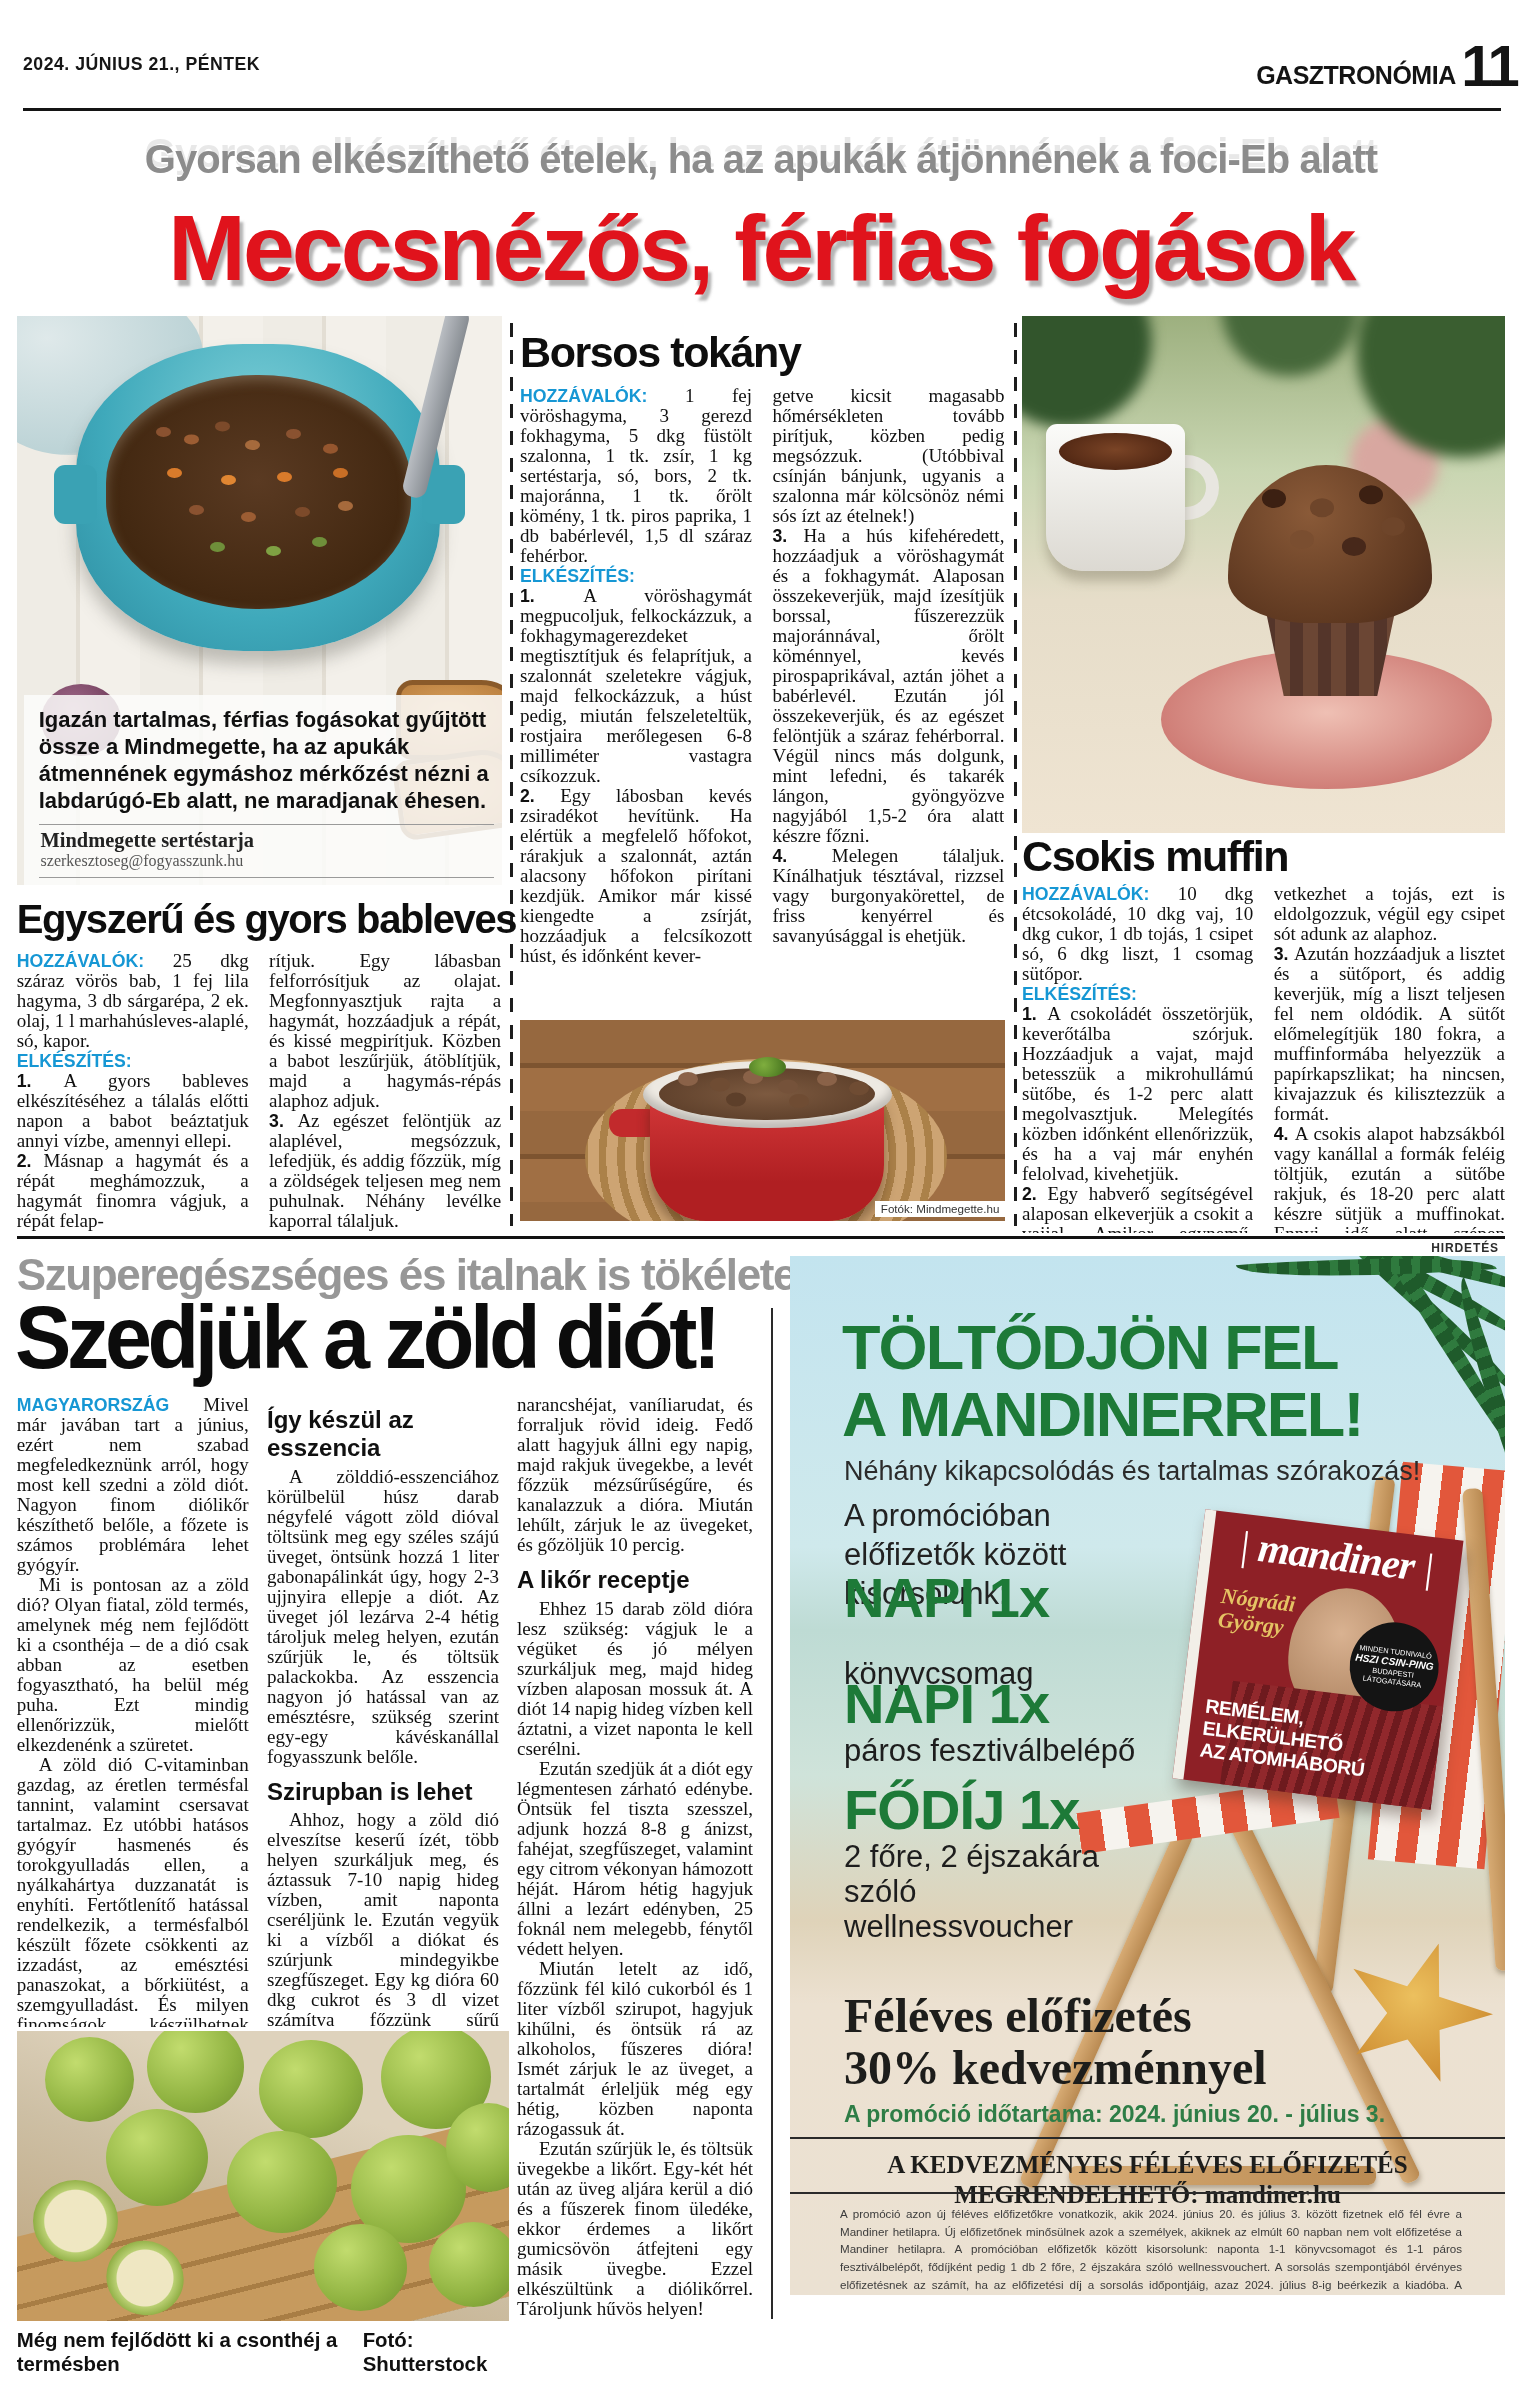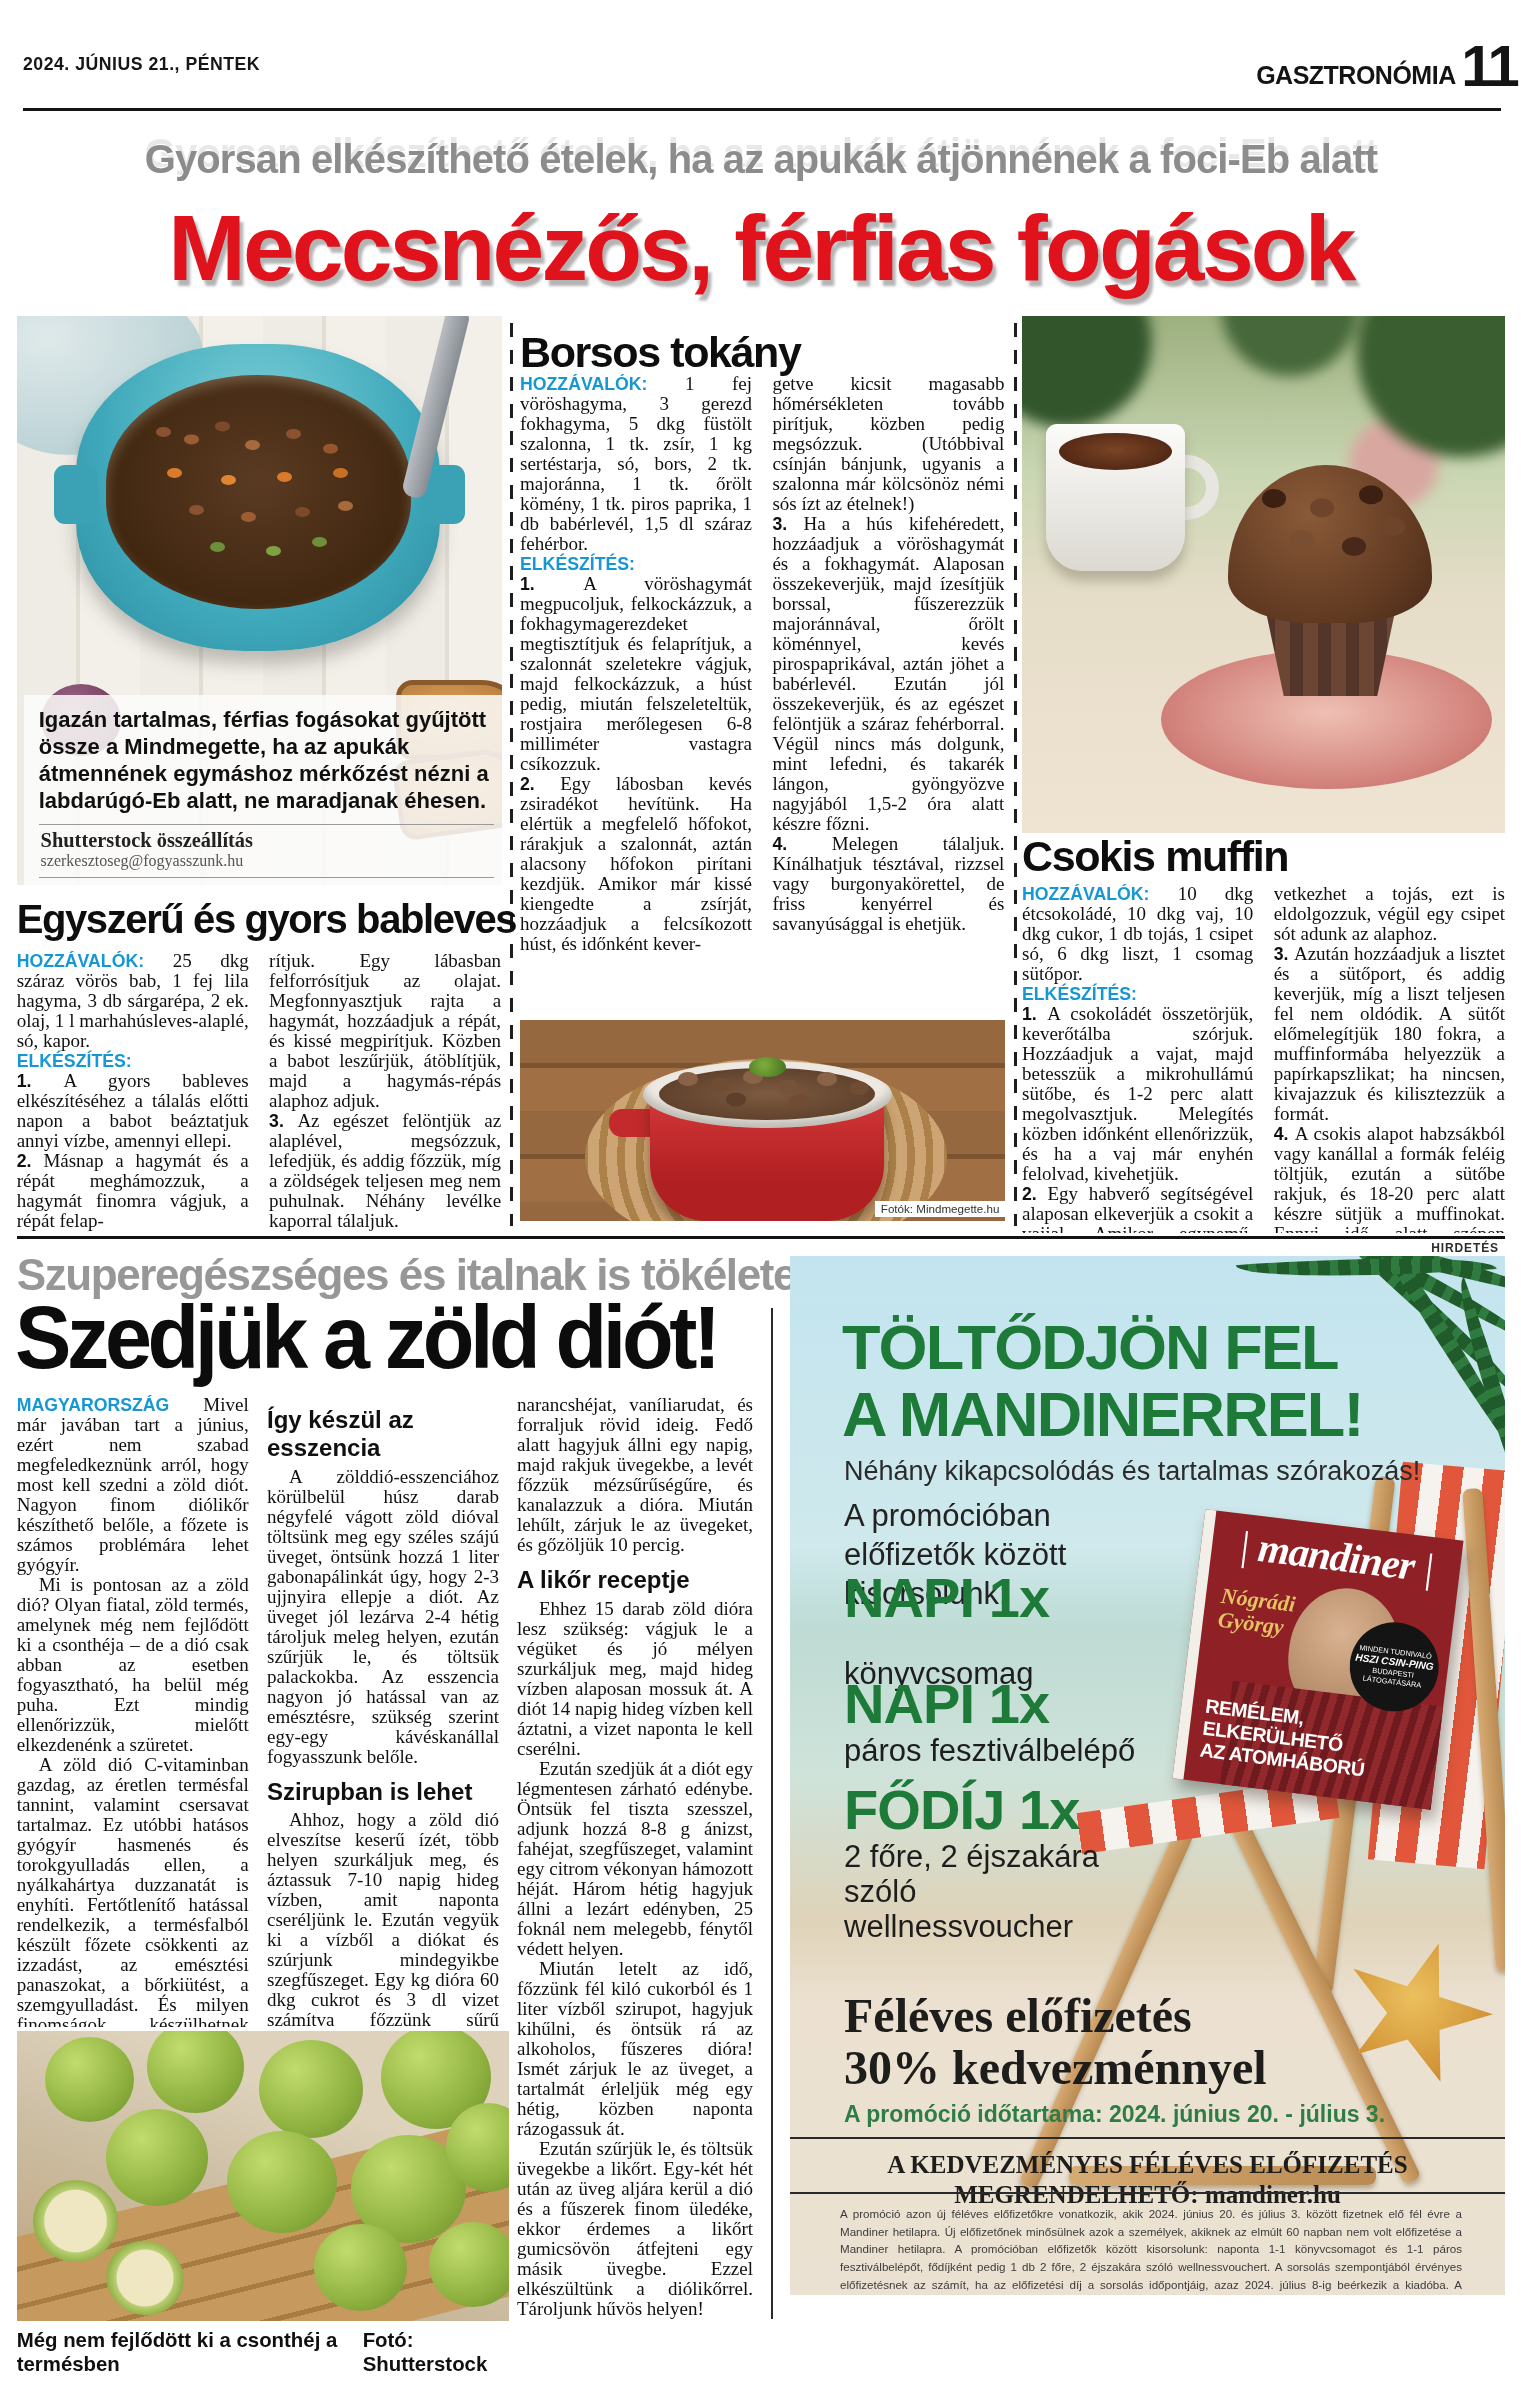--- a/index.html
+++ b/index.html
@@ -201,31 +201,31 @@
     <div class="handle-r"></div>
     <div class="broth"></div>
     <div class="beans"></div>
     <div class="spoon"></div>
     <div class="bread1"></div>
     <div class="bread2"></div>
     <div class="onion"></div>
     <div class="soup-ovl">
       <div class="soup-cap">Igazán tartalmas, férfias fogásokat gyűjtött össze a Mindmegette, ha az apukák átmennének egymáshoz mérkőzést nézni a labdarúgó-Eb alatt, ne maradjanak éhesen.</div>
       <div class="soup-by">
-        <div class="nm">Shutterstock összeállítás</div>
+        <div class="nm">Mindmegette sertéstarja</div>
         <div class="em">szerkesztoseg@fogyasszunk.hu</div>
       </div>
     </div>
   </div>
 
   <div class="vdash" style="left:510px"></div>
   <div class="vdash" style="left:1014px"></div>
 
   <h2 class="sec-title" style="left:520px; top:330px">Borsos tokány</h2>
-  <div class="cols2 recipe" style="left:520px; top:374px; width:485px; height:628px">
+  <div class="cols2 recipe" style="left:520px; top:386px; width:485px; height:628px">
     <div class="col" style="height:628px">
         <p class="para"><span class="lead">HOZZÁVALÓK: </span>1 fej vöröshagyma, 3 gerezd fokhagyma, 5 dkg füstölt szalonna, 1 tk. zsír, 1 kg sertéstarja, só, bors, 2 tk. majoránna, 1 tk. őrölt kömény, 1 tk. piros paprika, 1 db babérlevél, 1,5 dl száraz fehérbor.</p>
         <p class="para"><span class="lead">ELKÉSZÍTÉS: </span></p>
         <p class="para"><span class="num">1. </span>A vöröshagymát megpucoljuk, felkockázzuk, a fokhagymagerezdeket megtisztítjuk és felaprítjuk, a szalonnát szeletekre vágjuk, majd felkockázzuk, a húst pedig, miután felszeleteltük, rostjaira merőlegesen 6-8 milliméter vastagra csíkozzuk.</p>
         <p class="para"><span class="num">2. </span>Egy lábosban kevés zsiradékot hevítünk. Ha elértük a megfelelő hőfokot, rárakjuk a szalonnát, aztán alacsony hőfokon pirítani kezdjük. Amikor már kissé kiengedte a zsírját, hozzáadjuk a felcsíkozott húst, és időnként kever-</p>
       </div>
     <div class="col" style="height:628px">
         <p class="para">getve kicsit magasabb hőmérsékleten tovább pirítjuk, közben pedig megsózzuk. (Utóbbival csínján bánjunk, ugyanis a szalonna már kölcsönöz némi sós ízt az ételnek!)</p>
         <p class="para"><span class="num">3. </span>Ha a hús kifehéredett, hozzáadjuk a vöröshagymát és a fokhagymát. Alaposan összekeverjük, majd ízesítjük borssal, fűszerezzük majoránnával, őrölt köménnyel, kevés pirospaprikával, aztán jöhet a babérlevél. Ezután jól összekeverjük, és az egészet felöntjük a száraz fehérborral. Végül nincs más dolgunk, mint lefedni, és takarék lángon, gyöngyözve nagyjából 1,5-2 óra alatt készre főzni.</p>
         <p class="para"><span class="num">4. </span>Melegen tálaljuk. Kínálhatjuk tésztával, rizzsel vagy burgonyakörettel, de friss kenyérrel és savanyúsággal is ehetjük.</p>

